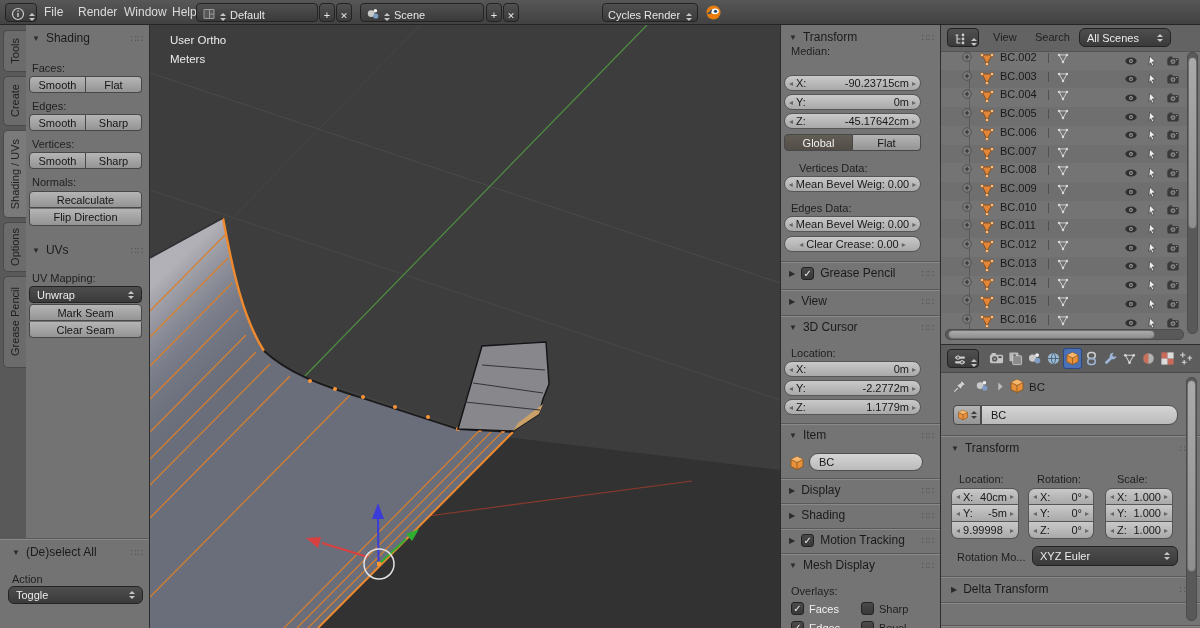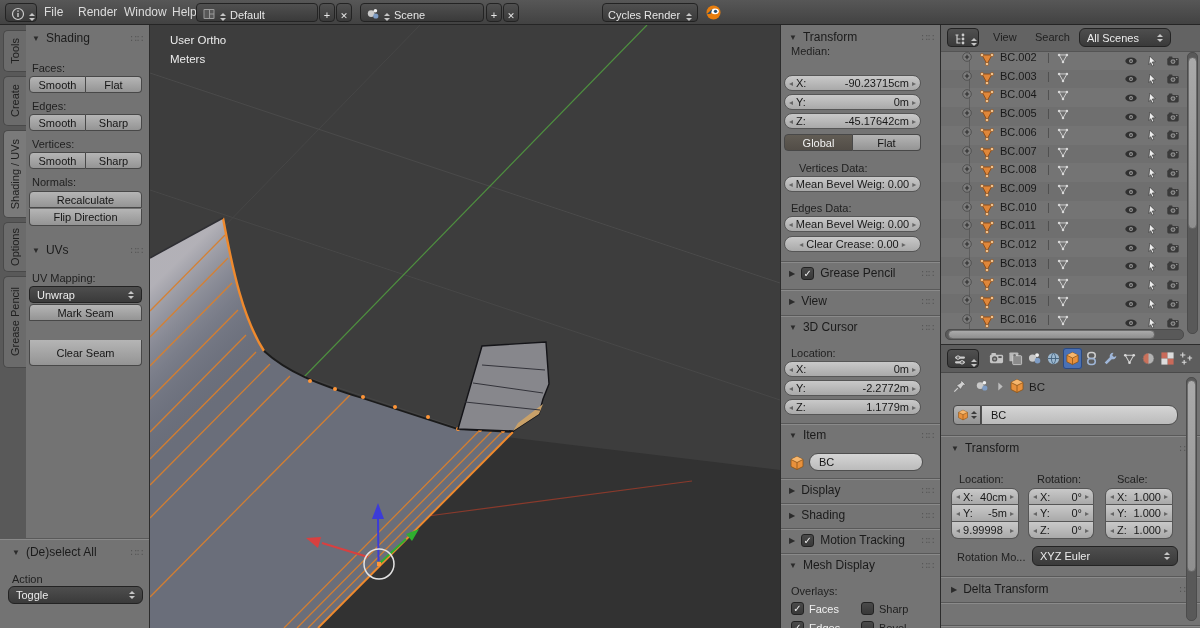--- a/index.html
+++ b/index.html
@@ -211,21 +211,21 @@
   </div>
   <span class="abs lbl" style="left:32px;top:247px">UV Mapping:</span>
   <div class="abs ddark" style="left:29px;top:261px;width:113px;height:17px;border-radius:4px">
     <span>Unwrap</span>
     <span class="updown">
         <i class="u"></i>
         <i class="d"></i>
       </span>
   </div>
   <div class="abs btn" style="left:29px;top:279px;width:113px;height:17px;border-radius:4px 4px 0 0">Mark Seam</div>
-  <div class="abs btn" style="left:29px;top:315px;width:113px;height:26px;border-radius:0 0 4px 4px;border-top:none">Clear Seam</div>
+  <div class="abs btn" style="left:29px;top:297px;width:113px;height:16px;border-radius:0 0 4px 4px;border-top:none">Clear Seam</div>
 
   <div class="abs divider" style="left:0;top:513px;width:149px"></div>
   <div class="abs phdr" style="left:12px;top:520px;right:6px">
     <span>(De)select All</span>
       <span class="dots"></span>
   </div>
   <span class="abs lbl" style="left:12px;top:548px">Action</span>
   <div class="abs ddark" style="left:8px;top:561px;width:135px;height:18px">
     <span>Toggle</span>
     <span class="updown">

